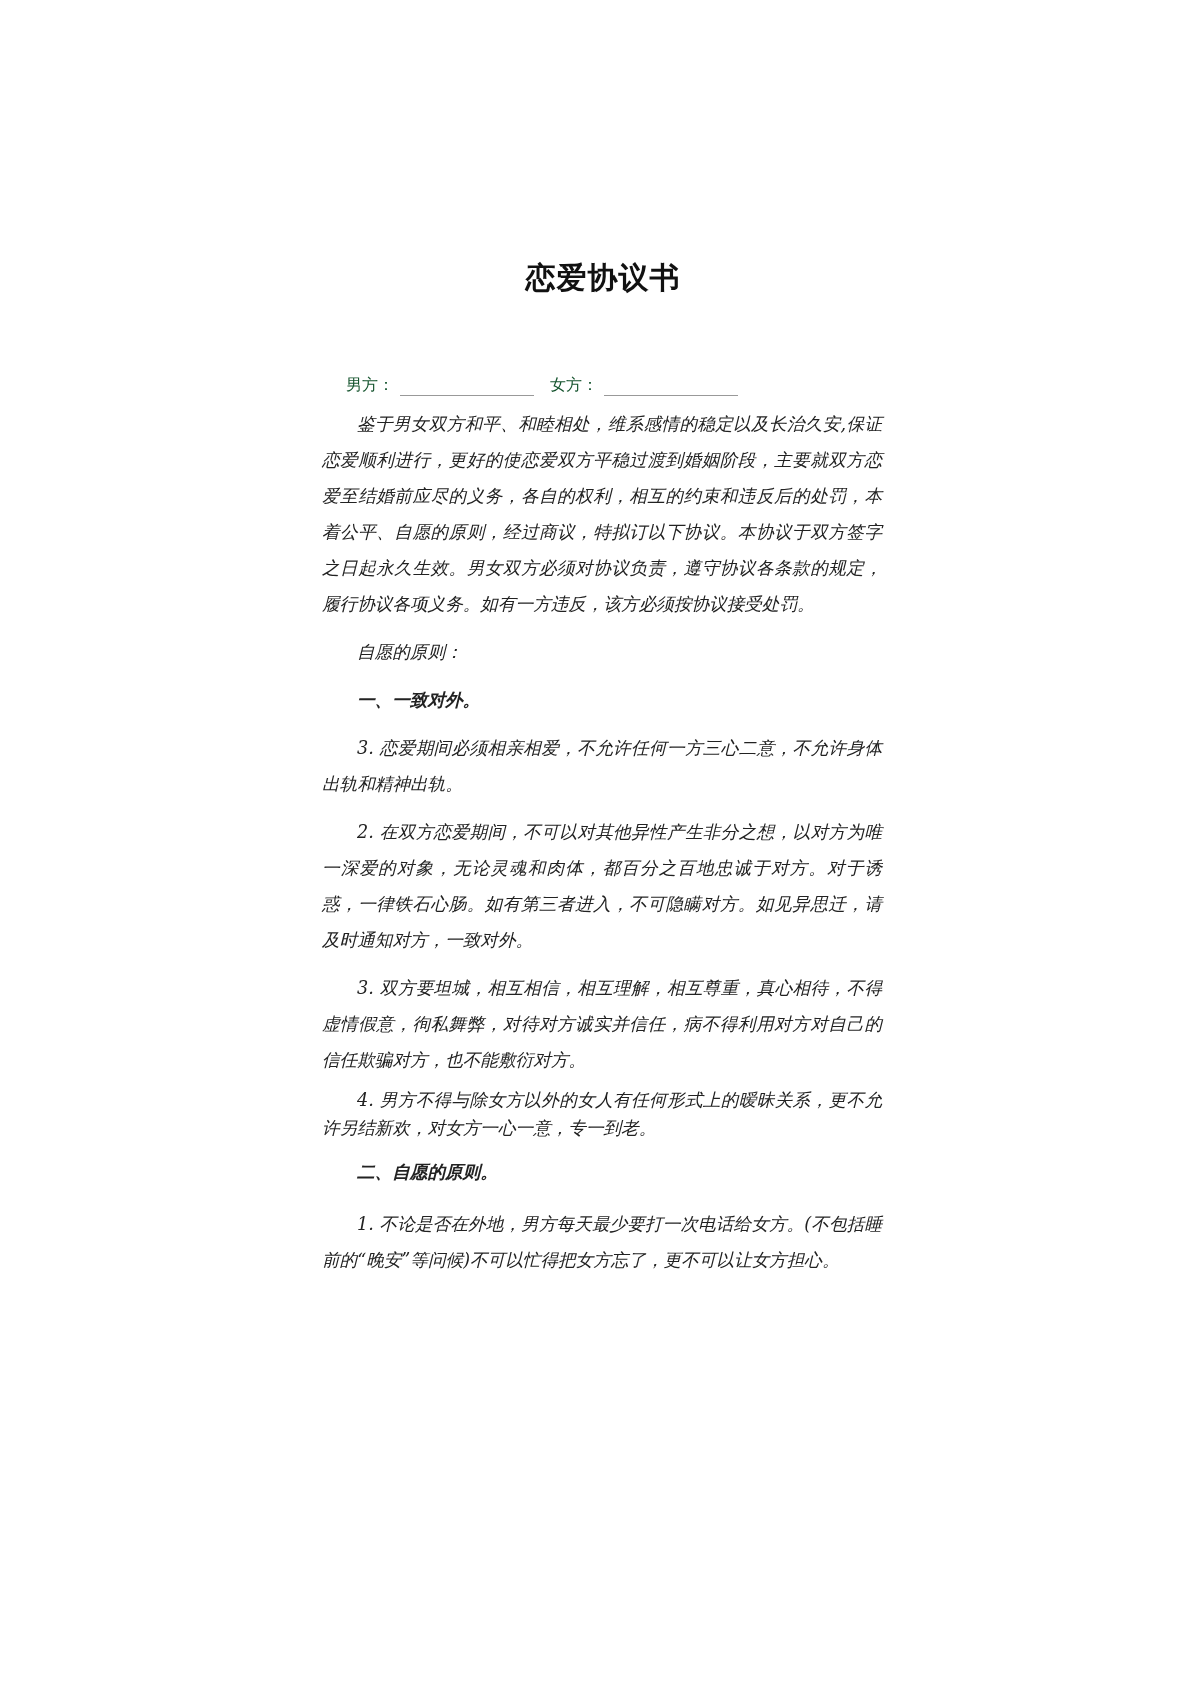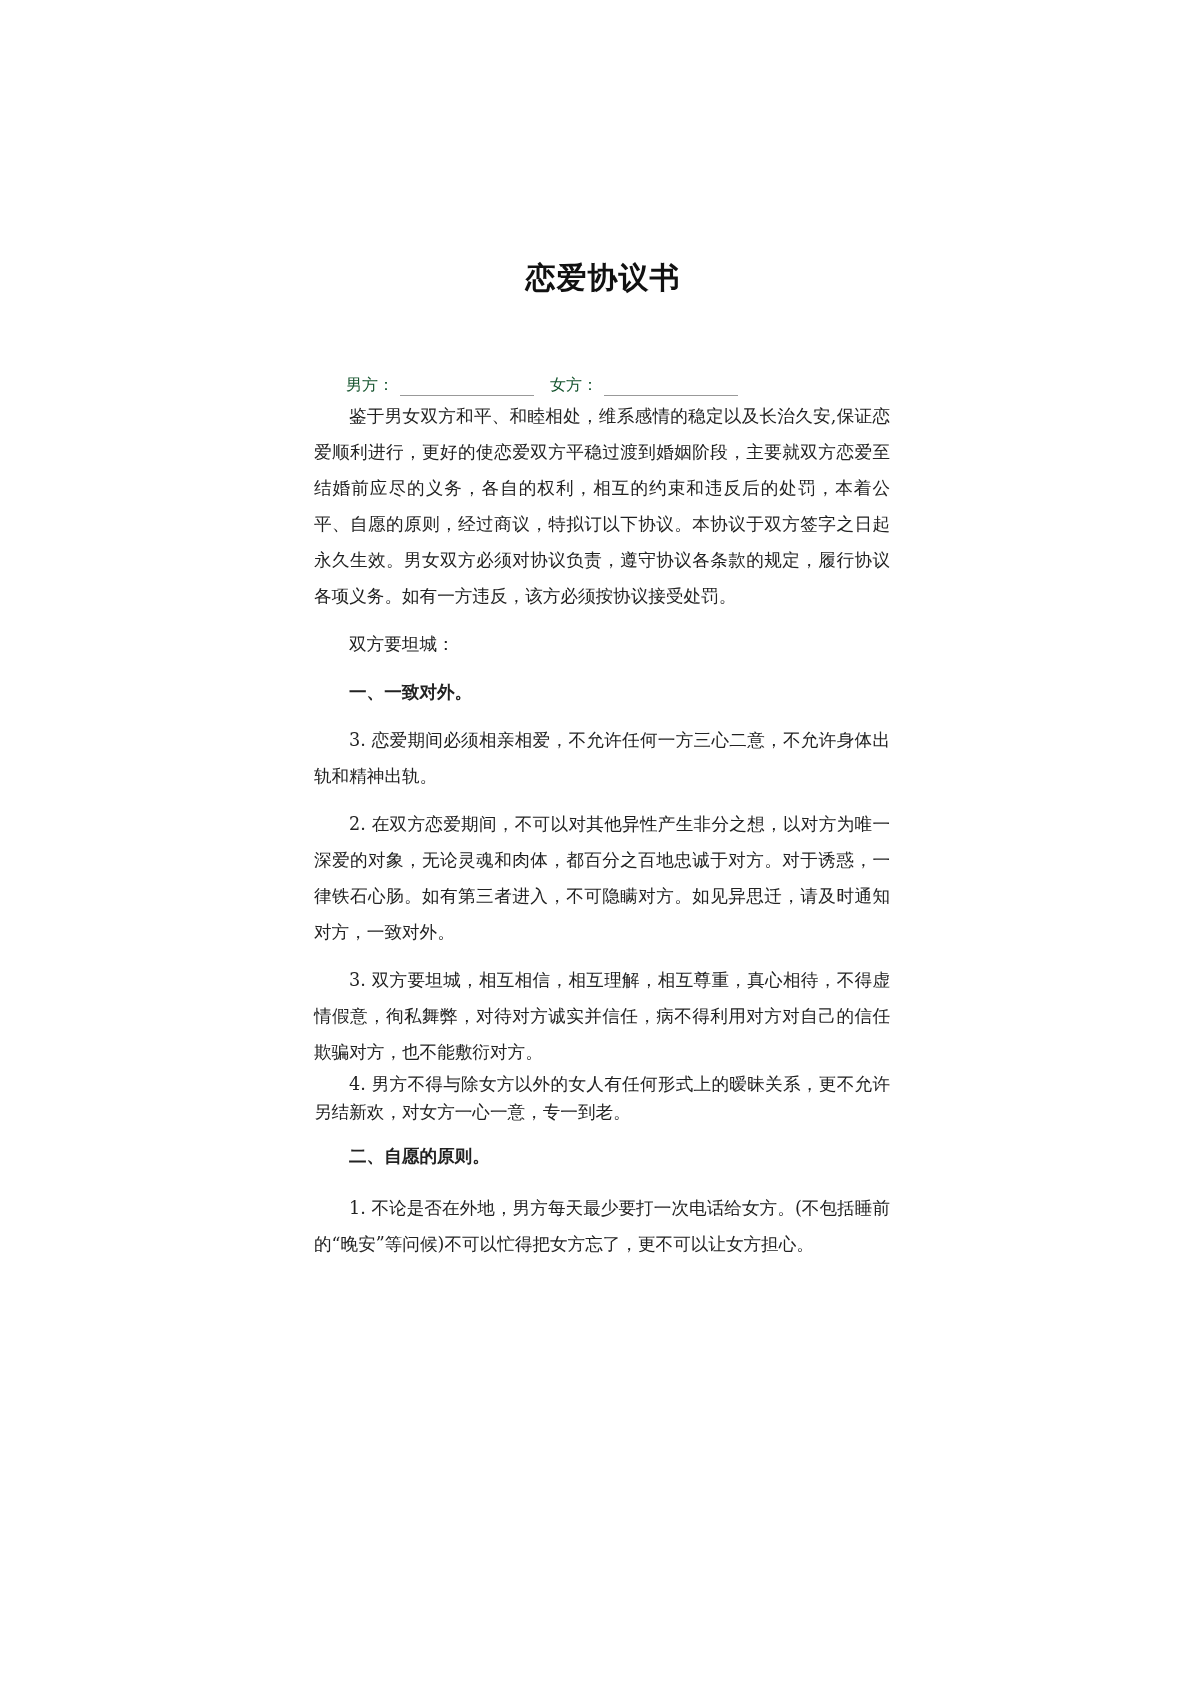--- a/index.html
+++ b/index.html
@@ -6,21 +6,21 @@
     body { width: 1190px; height: 1683px; position: relative; overflow: hidden;
       font-family: "DejaVu Serif", "Liberation Serif", serif; color: #1a1a1a; }
     .page { position: absolute; left: 8px; top: 0; width: 1050px; height: 1683px; background: #fff; }
     .title { position: absolute; left: 0; width: 1190px; top: 258px; text-align: center;
       font-size: 30px; font-weight: bold; letter-spacing: 1px; color: #111; line-height: 40px; }
     .sign-row { position: absolute; left: 338px; top: 357px; height: 28px; display: flex;
       align-items: flex-end; font-size: 16px; color: #14532d; margin-top: 11px; }
     .sign-label { margin-right: 6px; }
     .sign-line { display: inline-block; width: 134px; border-bottom: 1.5px solid #999; height: 18px; margin-right: 16px; }
     .body { position: absolute; left: 306px; width: 576px; top: 398px; font-size: 17.6px; line-height: 36px; color: #222; text-align: justify; }
-    .p { margin: 0; }
+    .p { margin: 8px; font-style: italic; }
     .indent { text-indent: 35px; }
     .gap-s { margin-top: 12px; }
     .gap-m { margin-top: 16px; }
     .heading { font-weight: bold; text-indent: 35px; }
     .tight { line-height: 28px; }
   </style>
 </head>
 <body>
 
 <div class="page">
@@ -29,21 +29,21 @@
   <div class="sign-row">
     <span class="sign-label">男方：</span>
     <span class="sign-line"></span>
     <span class="sign-label">女方：</span>
     <span class="sign-line"></span>
   </div>
 
   <div class="body">
     <p class="p indent">鉴于男女双方和平、和睦相处，维系感情的稳定以及长治久安,保证恋爱顺利进行，更好的使恋爱双方平稳过渡到婚姻阶段，主要就双方恋爱至结婚前应尽的义务，各自的权利，相互的约束和违反后的处罚，本着公平、自愿的原则，经过商议，特拟订以下协议。本协议于双方签字之日起永久生效。男女双方必须对协议负责，遵守协议各条款的规定，履行协议各项义务。如有一方违反，该方必须按协议接受处罚。</p>
 
-    <p class="p indent gap-s">双方要坦城：</p>
+    <p class="p indent gap-s">自愿的原则：</p>
 
     <p class="p heading gap-s">一、一致对外。</p>
 
     <p class="p indent gap-s">3. 恋爱期间必须相亲相爱，不允许任何一方三心二意，不允许身体出轨和精神出轨。</p>
     <p class="p indent gap-s">2. 在双方恋爱期间，不可以对其他异性产生非分之想，以对方为唯一深爱的对象，无论灵魂和肉体，都百分之百地忠诚于对方。对于诱惑，一律铁石心肠。如有第三者进入，不可隐瞒对方。如见异思迁，请及时通知对方，一致对外。</p>
     <p class="p indent gap-s">3. 双方要坦城，相互相信，相互理解，相互尊重，真心相待，不得虚情假意，徇私舞弊，对待对方诚实并信任，病不得利用对方对自己的信任欺骗对方，也不能敷衍对方。</p>
     <p class="p indent tight">4. 男方不得与除女方以外的女人有任何形式上的暧昧关系，更不允许另结新欢，对女方一心一意，专一到老。</p>
 
     <p class="p heading gap-s">二、自愿的原则。</p>
 

